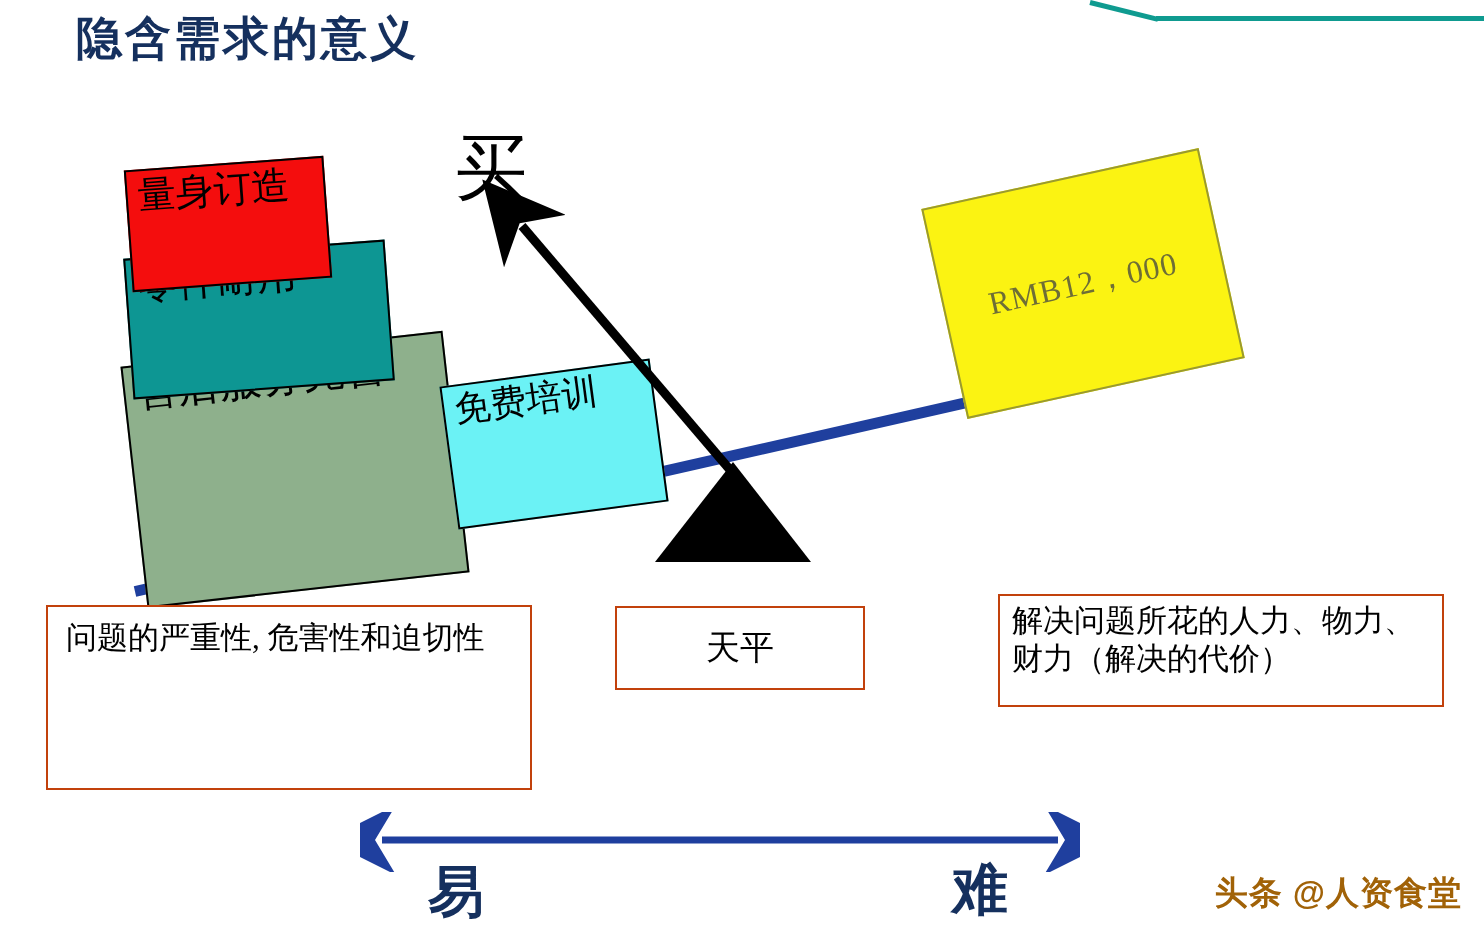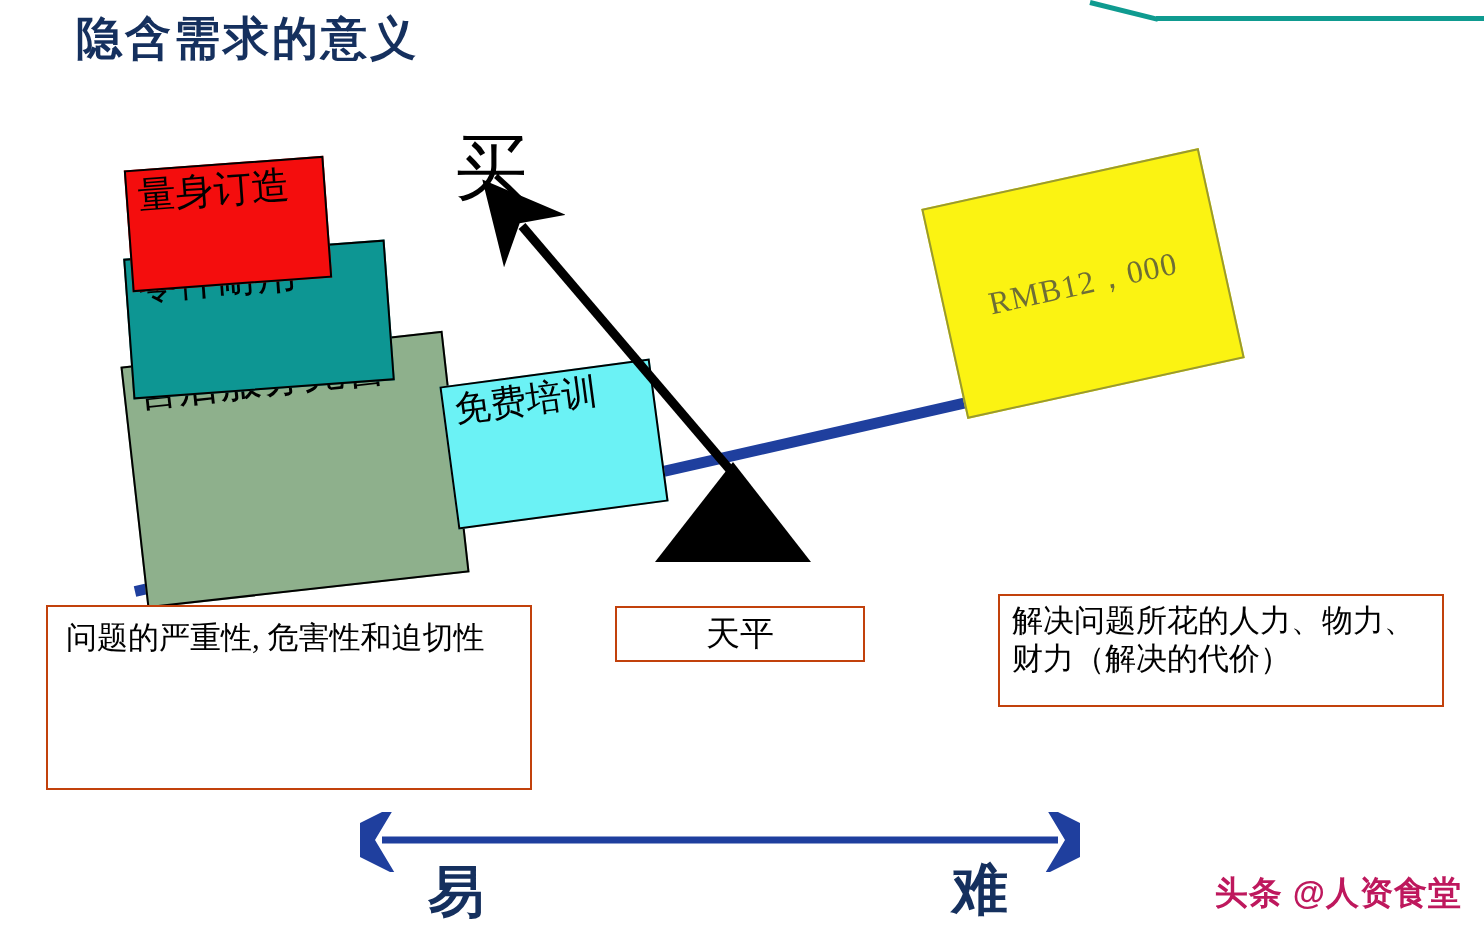--- a/index.html
+++ b/index.html
@@ -180,21 +180,21 @@
     padding: 12px 14px 0 18px;
     display: block;
   }
 
   .caption-left {
     left: 46px; top: 605px;
     width: 486px; height: 185px;
   }
   .caption-mid {
     left: 615px; top: 606px;
-    width: 250px; height: 56px;
+    width: 250px; height: 84px;
     display: flex;
     align-items: center;
     justify-content: center;
   }
   .caption-mid .ctext { padding: 0; font-size: 34px; }
   .caption-right {
     left: 998px; top: 594px;
     width: 446px; height: 113px;
   }
   .caption-right .ctext { padding: 6px 8px 0 12px; }
@@ -230,21 +230,21 @@
   .axis-hard { left: 952px; top: 852px; }
 
   
   .watermark {
     position: absolute;
     right: 22px;
     bottom: 22px;
     font-family: "Liberation Sans", "DejaVu Sans", sans-serif;
     font-weight: bold;
     font-size: 33px;
-    color: #be185d;
+    color: #a16207;
     letter-spacing: 1px;
     white-space: nowrap;
     z-index: 11;
   }
 </style>
 </head>
 <body>
 
 <div id="slide">
 

